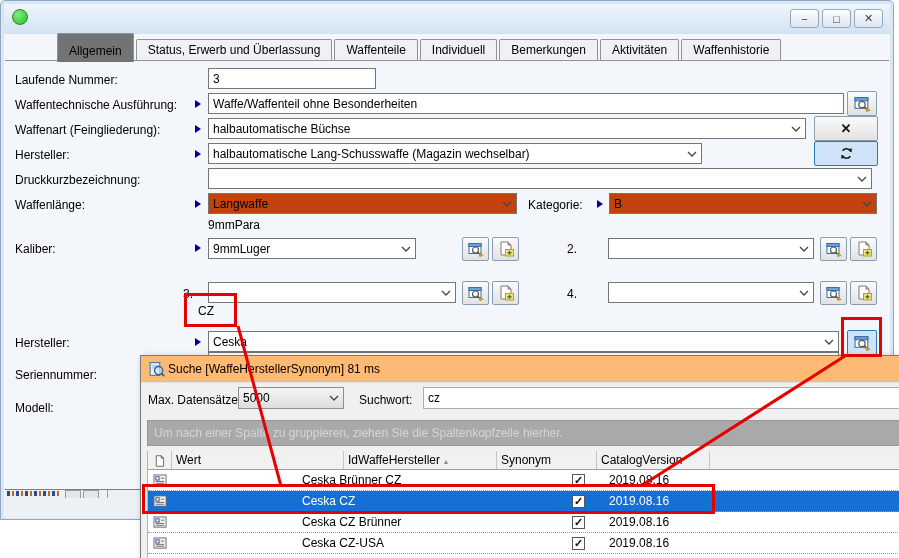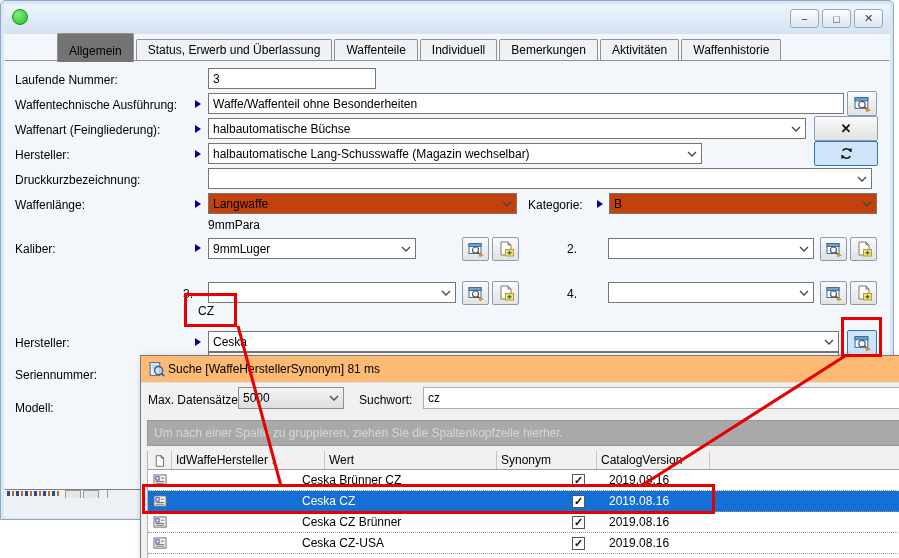--- a/index.html
+++ b/index.html
@@ -337,25 +337,25 @@
       <span>Um nach einer Spalte zu gruppieren, ziehen Sie die Spaltenkopfzeile hierher.</span>
     </div>
 
     <div class="grid">
       <div class="grid-head">
         <div class="hc c0" style="padding-left:0;display:flex;justify-content:center">
           <svg width="13" height="14">
               <use href="#i-doc"></use>
             </svg>
         </div>
+        <div class="hc" style="width:172px">
+          <span>Wert</span>
+        </div>
         <div class="hc" style="width:153px">
           <span>IdWaffeHersteller</span><span class="sort"></span>
-        </div>
-        <div class="hc" style="width:172px">
-          <span>Wert</span>
         </div>
         <div class="hc" style="width:100px">
           <span>Synonym</span>
         </div>
         <div class="hc" style="width:113px">
           <span>CatalogVersion</span>
         </div>
         <div class="hc c5"></div>
       </div>
 

